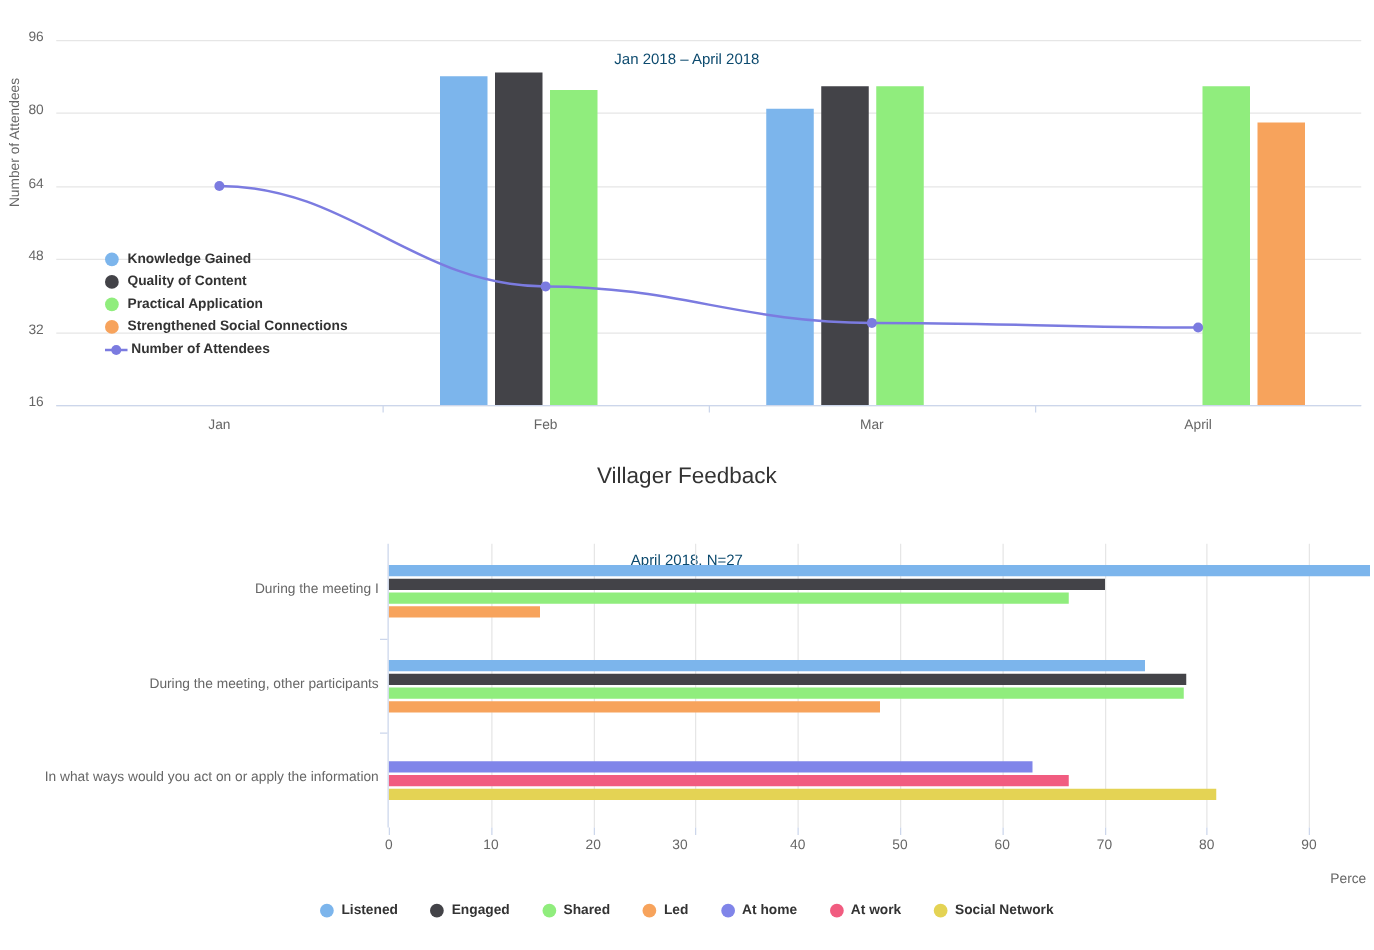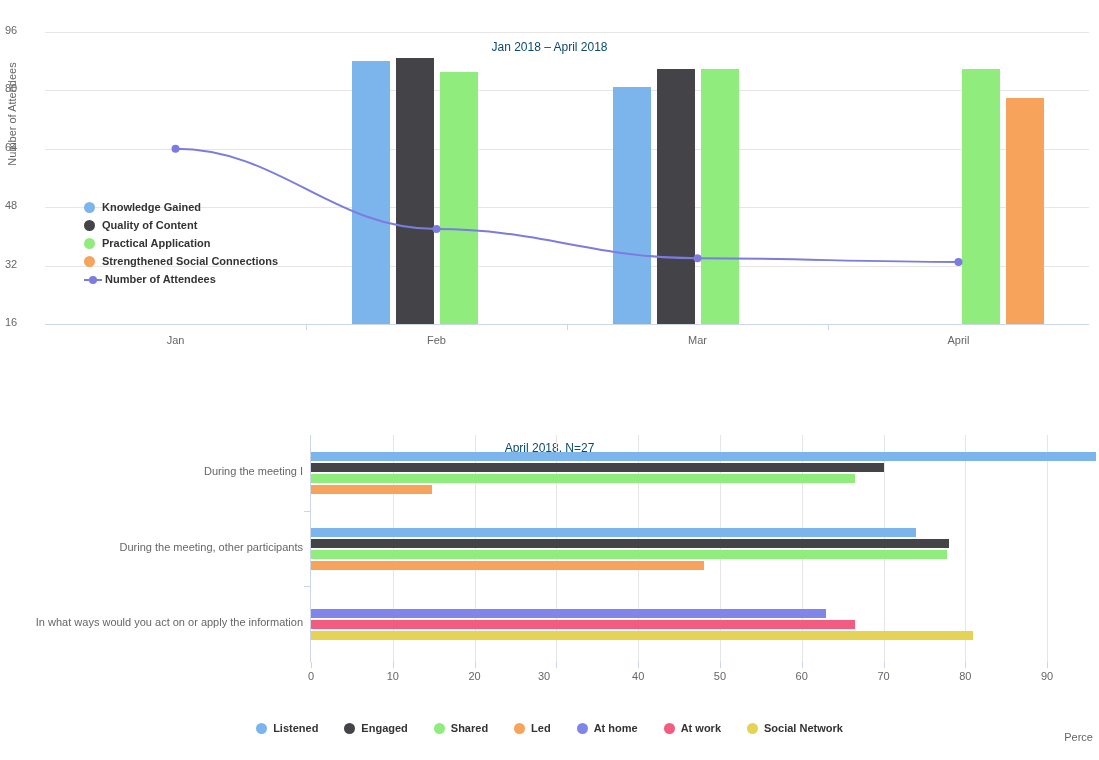--- a/index.html
+++ b/index.html
@@ -27,21 +27,20 @@
     position: absolute;
     font-size: 18px;
     color: #333333;
     white-space: nowrap;
   }
   .axis-title {
     position: absolute;
     font-size: 11px;
     color: #666666;
     white-space: nowrap;
-    margin-top: 34px;
   }
 
   
   #top-chart {
     position: absolute;
     left: 0; top: 0;
     width: 1099px; height: 360px;
   }
   #top-plot {
     position: absolute;
@@ -63,20 +62,21 @@
   .tick-mark {
     position: absolute;
     width: 1px; height: 6px;
     background: #ccd6eb;
     top: 324px;
   }
   .tlabel-y {
     position: absolute;
     font-size: 11px;
     color: #666666;
+    text-align: right;
     width: 30px;
   }
   .tlabel-x {
     position: absolute;
     font-size: 11px;
     color: #666666;
     text-align: center;
     width: 80px;
   }
   .vbar {
@@ -280,20 +280,21 @@
           <span class="legend-text">Number of Attendees</span>
         </div>
       </div>
   <div class="tick-mark" style="left: 306px;"></div>
       <div class="tick-mark" style="left: 567px;"></div>
       <div class="tick-mark" style="left: 828px;"></div>
     </div>
 
   <div id="bottom-chart">
 
+    <div class="chart-title" id="bottom-title" style="left: 0px; top: 10px; width: 1099px; text-align: center;">Villager Feedback</div>
 
     <div class="chart-subtitle" id="bottom-subtitle" style="left: 0px; top: 44px; width: 1099px; text-align: center;">April 2018, N=27</div>
 
     <div id="bottom-plot">
       <div id="bottom-gridlines">
           <div class="bgrid" style="left: 81.7895px;"></div>
           <div class="bgrid" style="left: 163.579px;"></div>
           <div class="bgrid" style="left: 245.368px;"></div>
           <div class="bgrid" style="left: 327.158px;"></div>
           <div class="bgrid" style="left: 408.947px;"></div>

